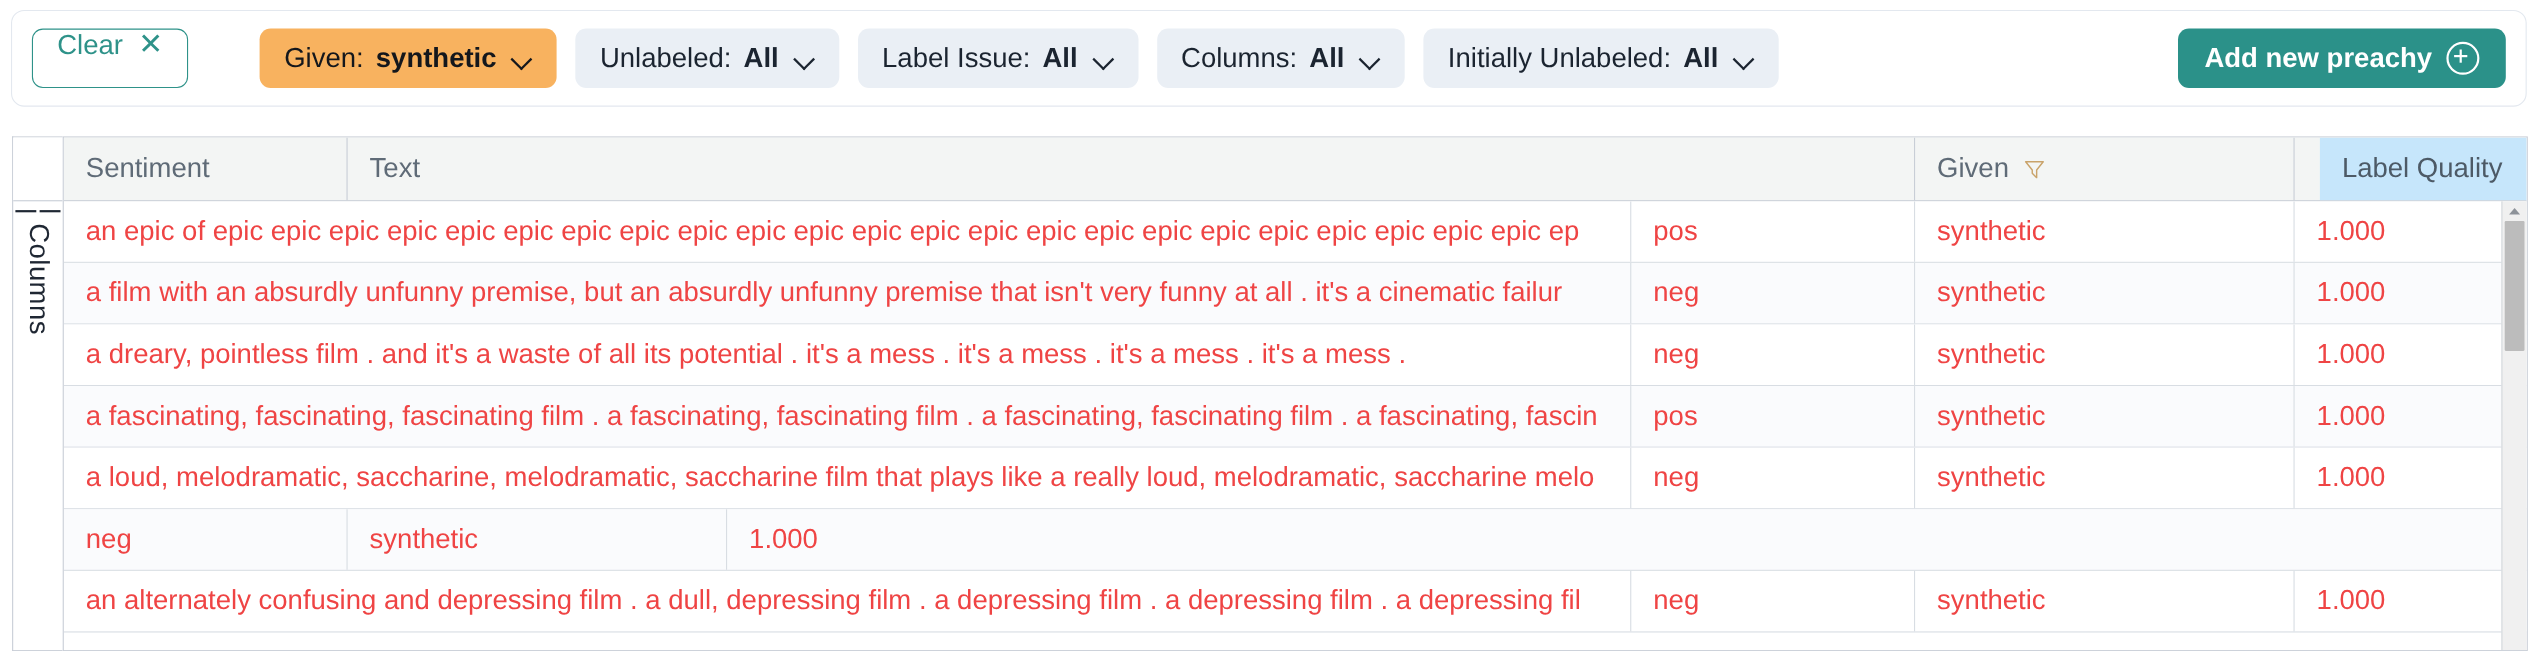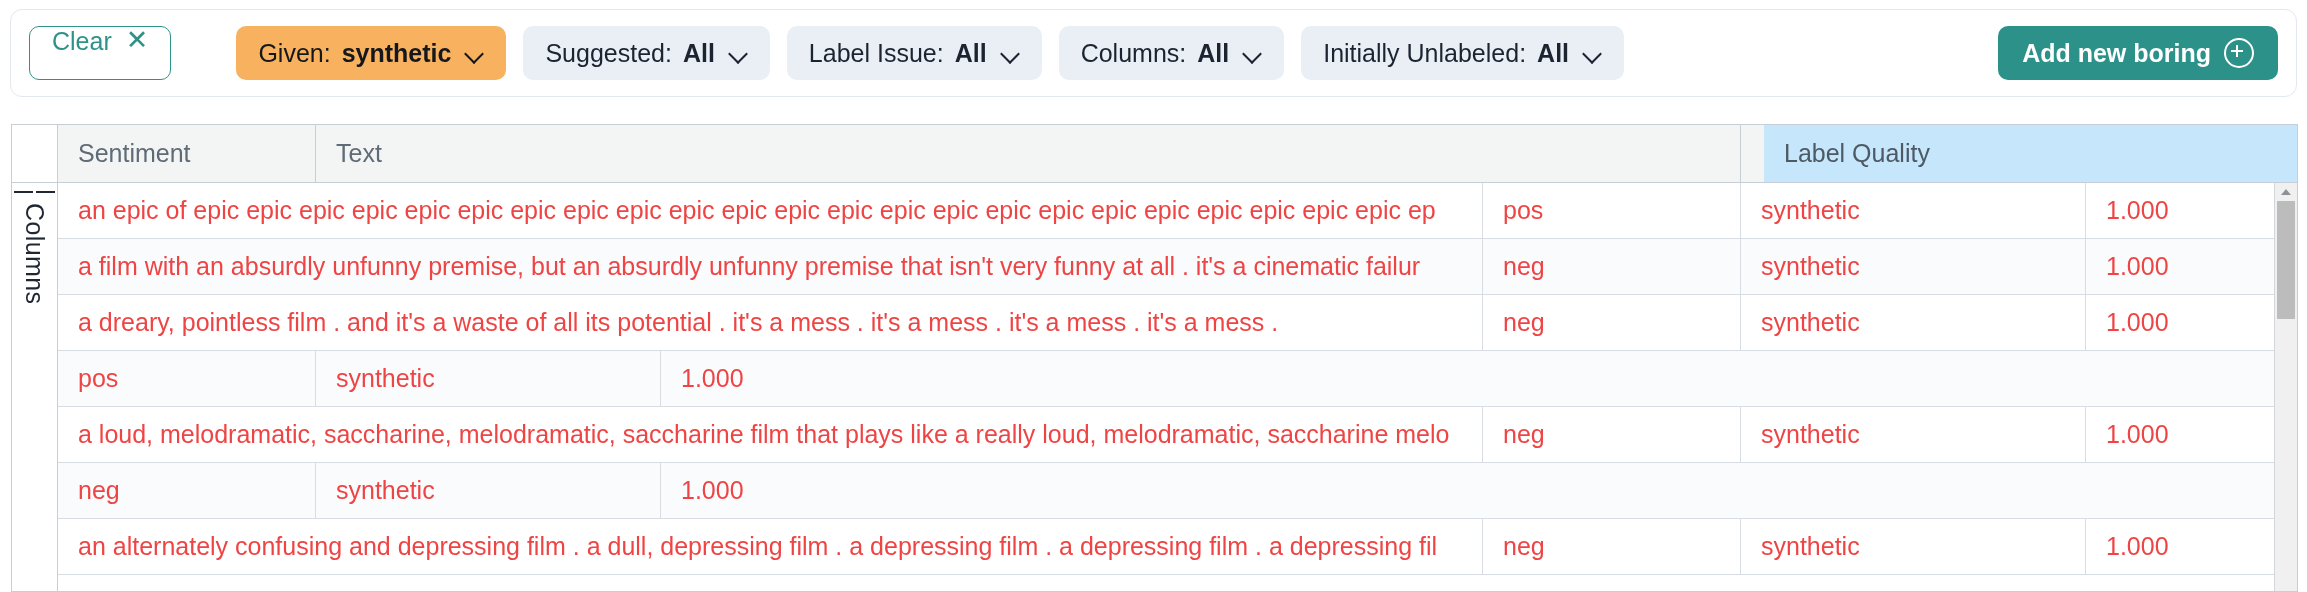--- a/index.html
+++ b/index.html
@@ -304,21 +304,21 @@
       <span class="x-glyph">✕</span>
     </div>
 
     <div class="fchip active">
       <span class="flabel">Given:</span>
       <span class="fvalue">synthetic</span>
       <span class="chev"></span>
     </div>
 
     <div class="fchip">
-      <span class="flabel">Suggested:</span>
+      <span class="flabel">Unlabeled:</span>
       <span class="fvalue">All</span>
       <span class="chev"></span>
     </div>
 
     <div class="fchip">
       <span class="flabel">Label Issue:</span>
       <span class="fvalue">All</span>
       <span class="chev"></span>
     </div>
 
@@ -328,21 +328,21 @@
       <span class="chev"></span>
     </div>
 
     <div class="fchip">
       <span class="flabel">Initially Unlabeled:</span>
       <span class="fvalue">All</span>
       <span class="chev"></span>
     </div>
 
     <div class="addfilter">
-      <span>Add new boring</span>
+      <span>Add new preachy</span>
       <span class="plus-circle"></span>
     </div>
 
   </div>
 </div>
 
 <div class="grid-wrap">
 
   <div class="columns-rail">
     <div class="rail-top"></div>
@@ -359,20 +359,26 @@
 
   <div class="table-area">
 
     <div class="thead">
       <div class="th col-sentiment">
         <span>Sentiment</span>
       </div>
       <div class="th col-text">
         <span>Text</span>
       </div>
+      <div class="th col-given">
+        <span>Given</span>
+        <svg class="funnel" viewBox="0 0 20 20">
+          <path d="M2 3 L18 3 L12 10.5 L12 17.5 L8 13.5 L8 10.5 Z" fill="none" stroke="#c9a36a" stroke-width="1.3" stroke-linejoin="round"></path>
+        </svg>
+      </div>
       <div class="th col-quality highlight">
         <span>Label Quality</span>
       </div>
     </div>
 
     <div class="tbody">
 
       <div class="tr">
         <div class="td col-text">an epic of epic epic epic epic epic epic epic epic epic epic epic epic epic epic epic epic epic epic epic epic epic epic epic ep</div>
         <div class="td col-sentiment">pos</div>
@@ -388,20 +394,21 @@
       </div>
 
       <div class="tr">
         <div class="td col-text">a dreary, pointless film . and it's a waste of all its potential . it's a mess . it's a mess . it's a mess . it's a mess .</div>
         <div class="td col-sentiment">neg</div>
         <div class="td col-given">synthetic</div>
         <div class="td col-quality">1.000</div>
       </div>
 
       <div class="tr odd">
+        <div class="td col-text">a fascinating, fascinating, fascinating film . a fascinating, fascinating film . a fascinating, fascinating film . a fascinating, fascin</div>
         <div class="td col-sentiment">pos</div>
         <div class="td col-given">synthetic</div>
         <div class="td col-quality">1.000</div>
       </div>
 
       <div class="tr">
         <div class="td col-text">a loud, melodramatic, saccharine, melodramatic, saccharine film that plays like a really loud, melodramatic, saccharine melo</div>
         <div class="td col-sentiment">neg</div>
         <div class="td col-given">synthetic</div>
         <div class="td col-quality">1.000</div>

